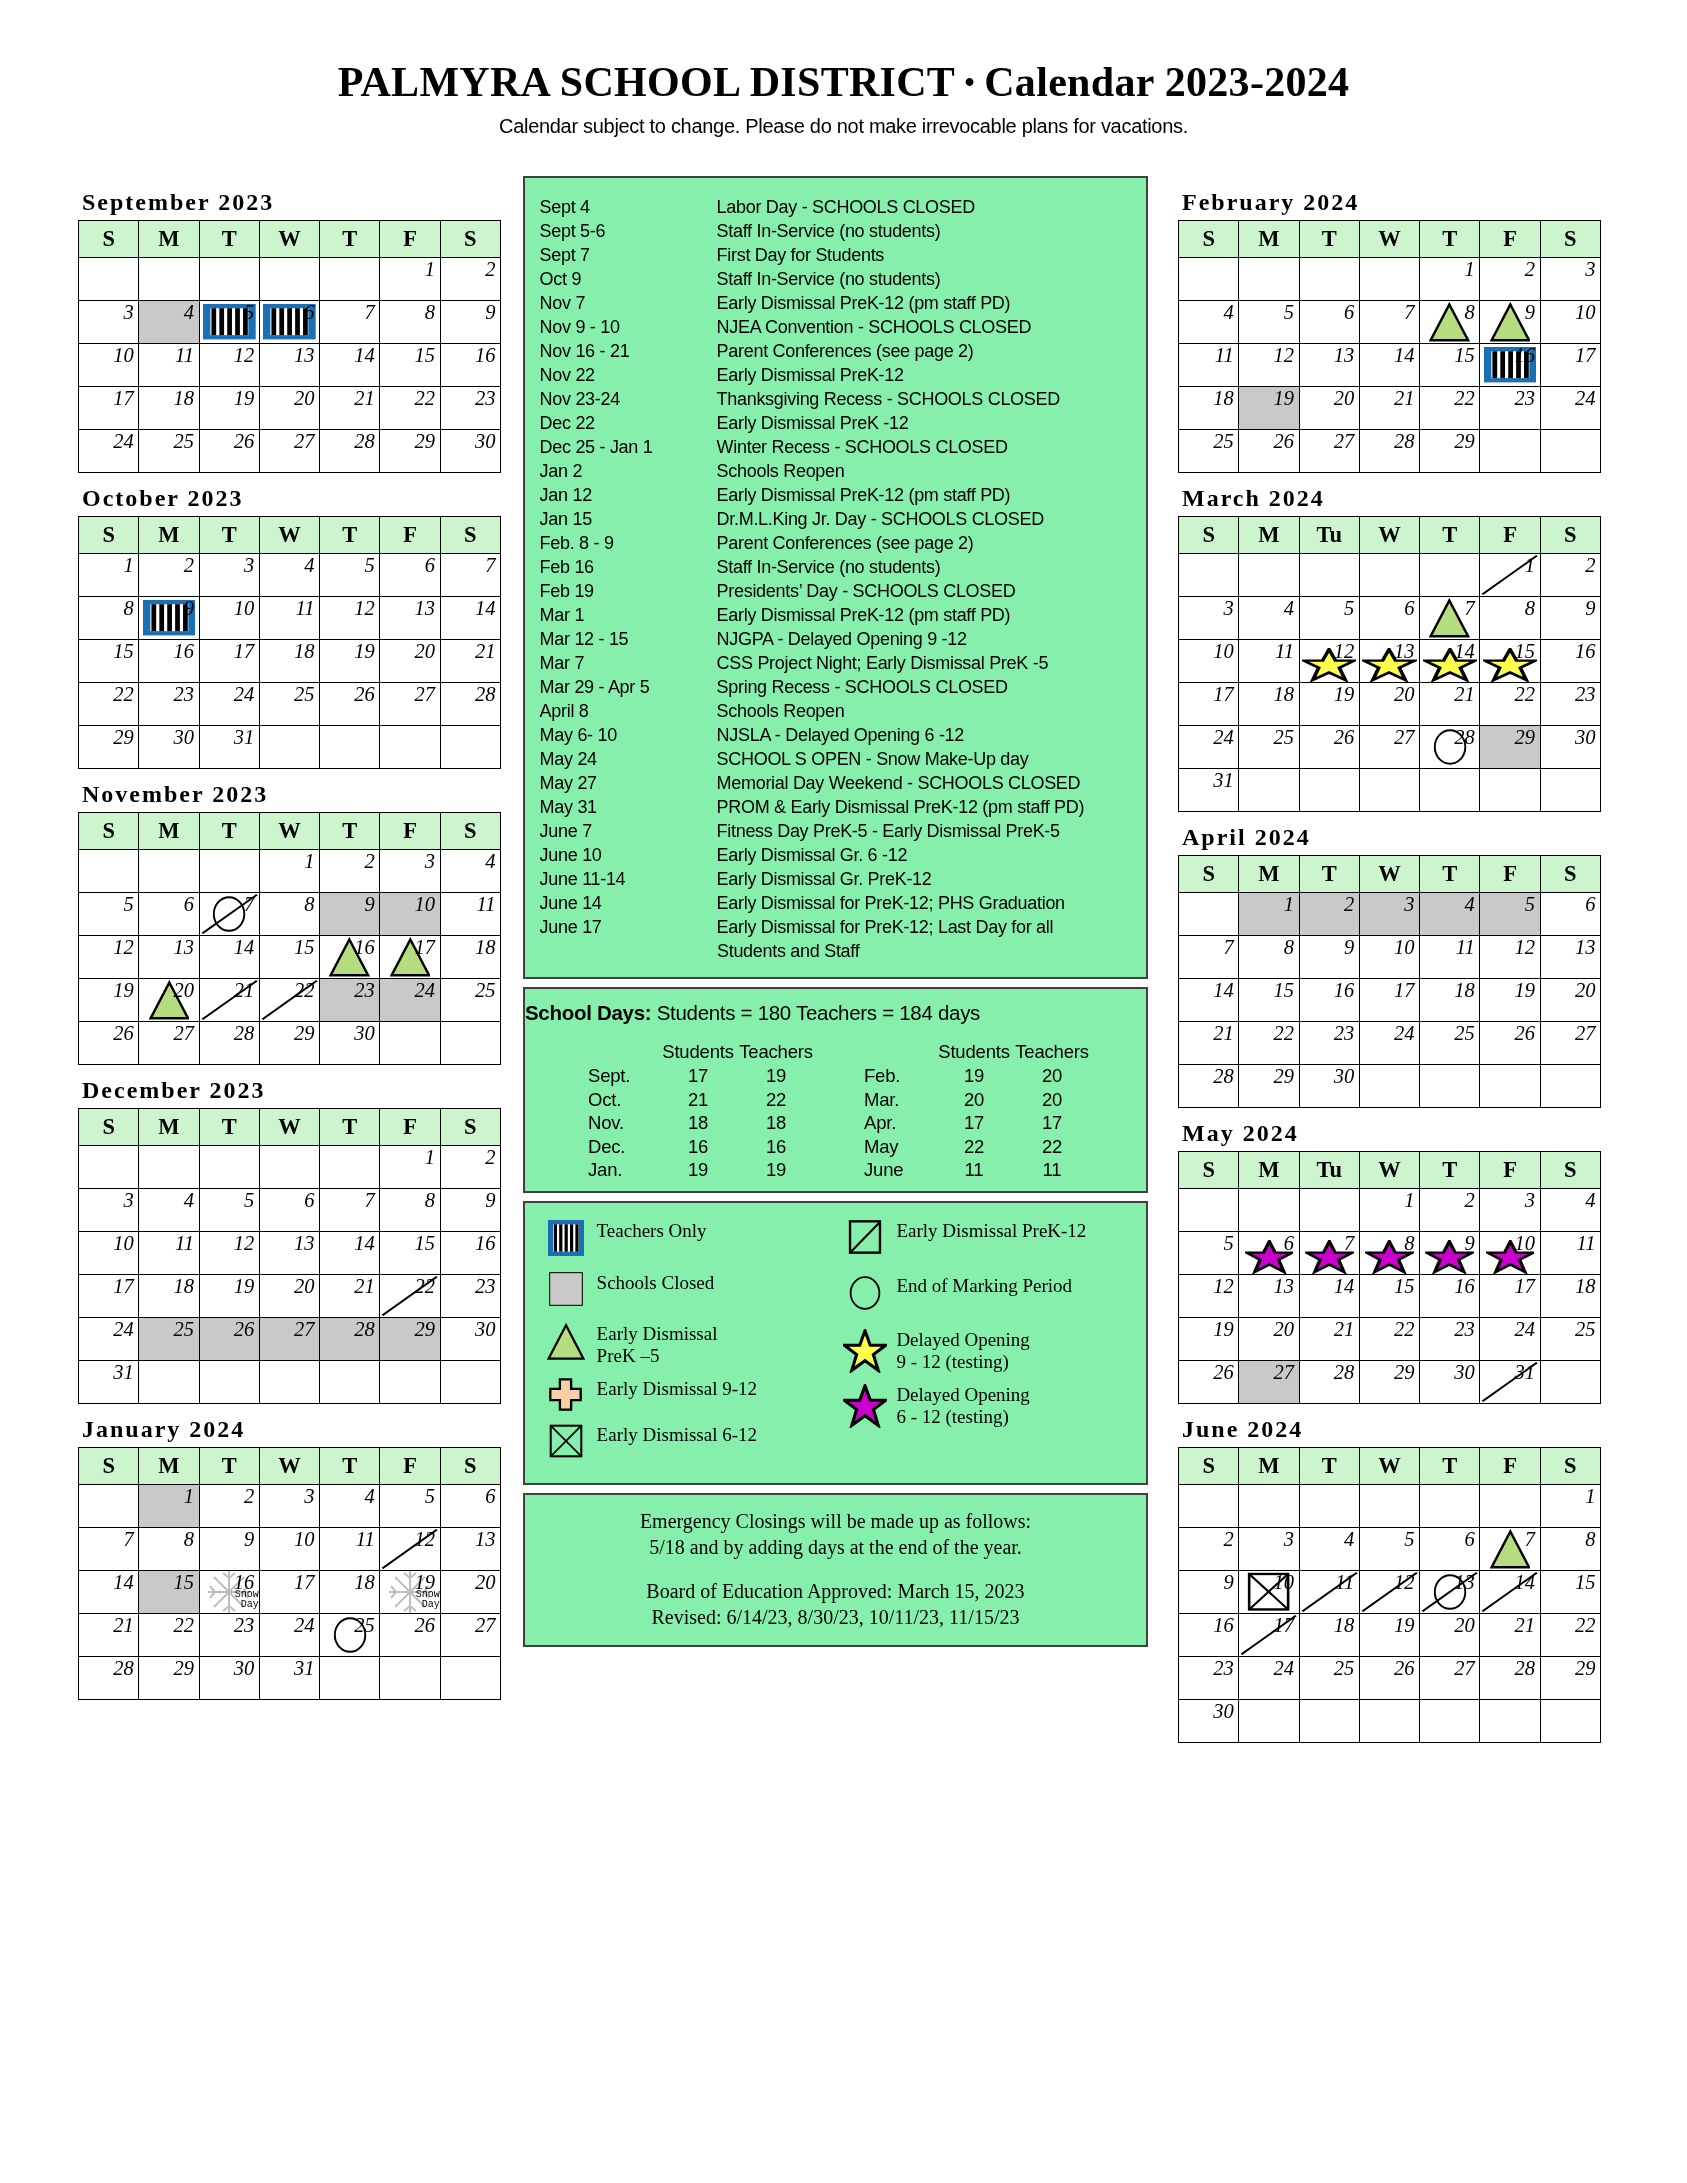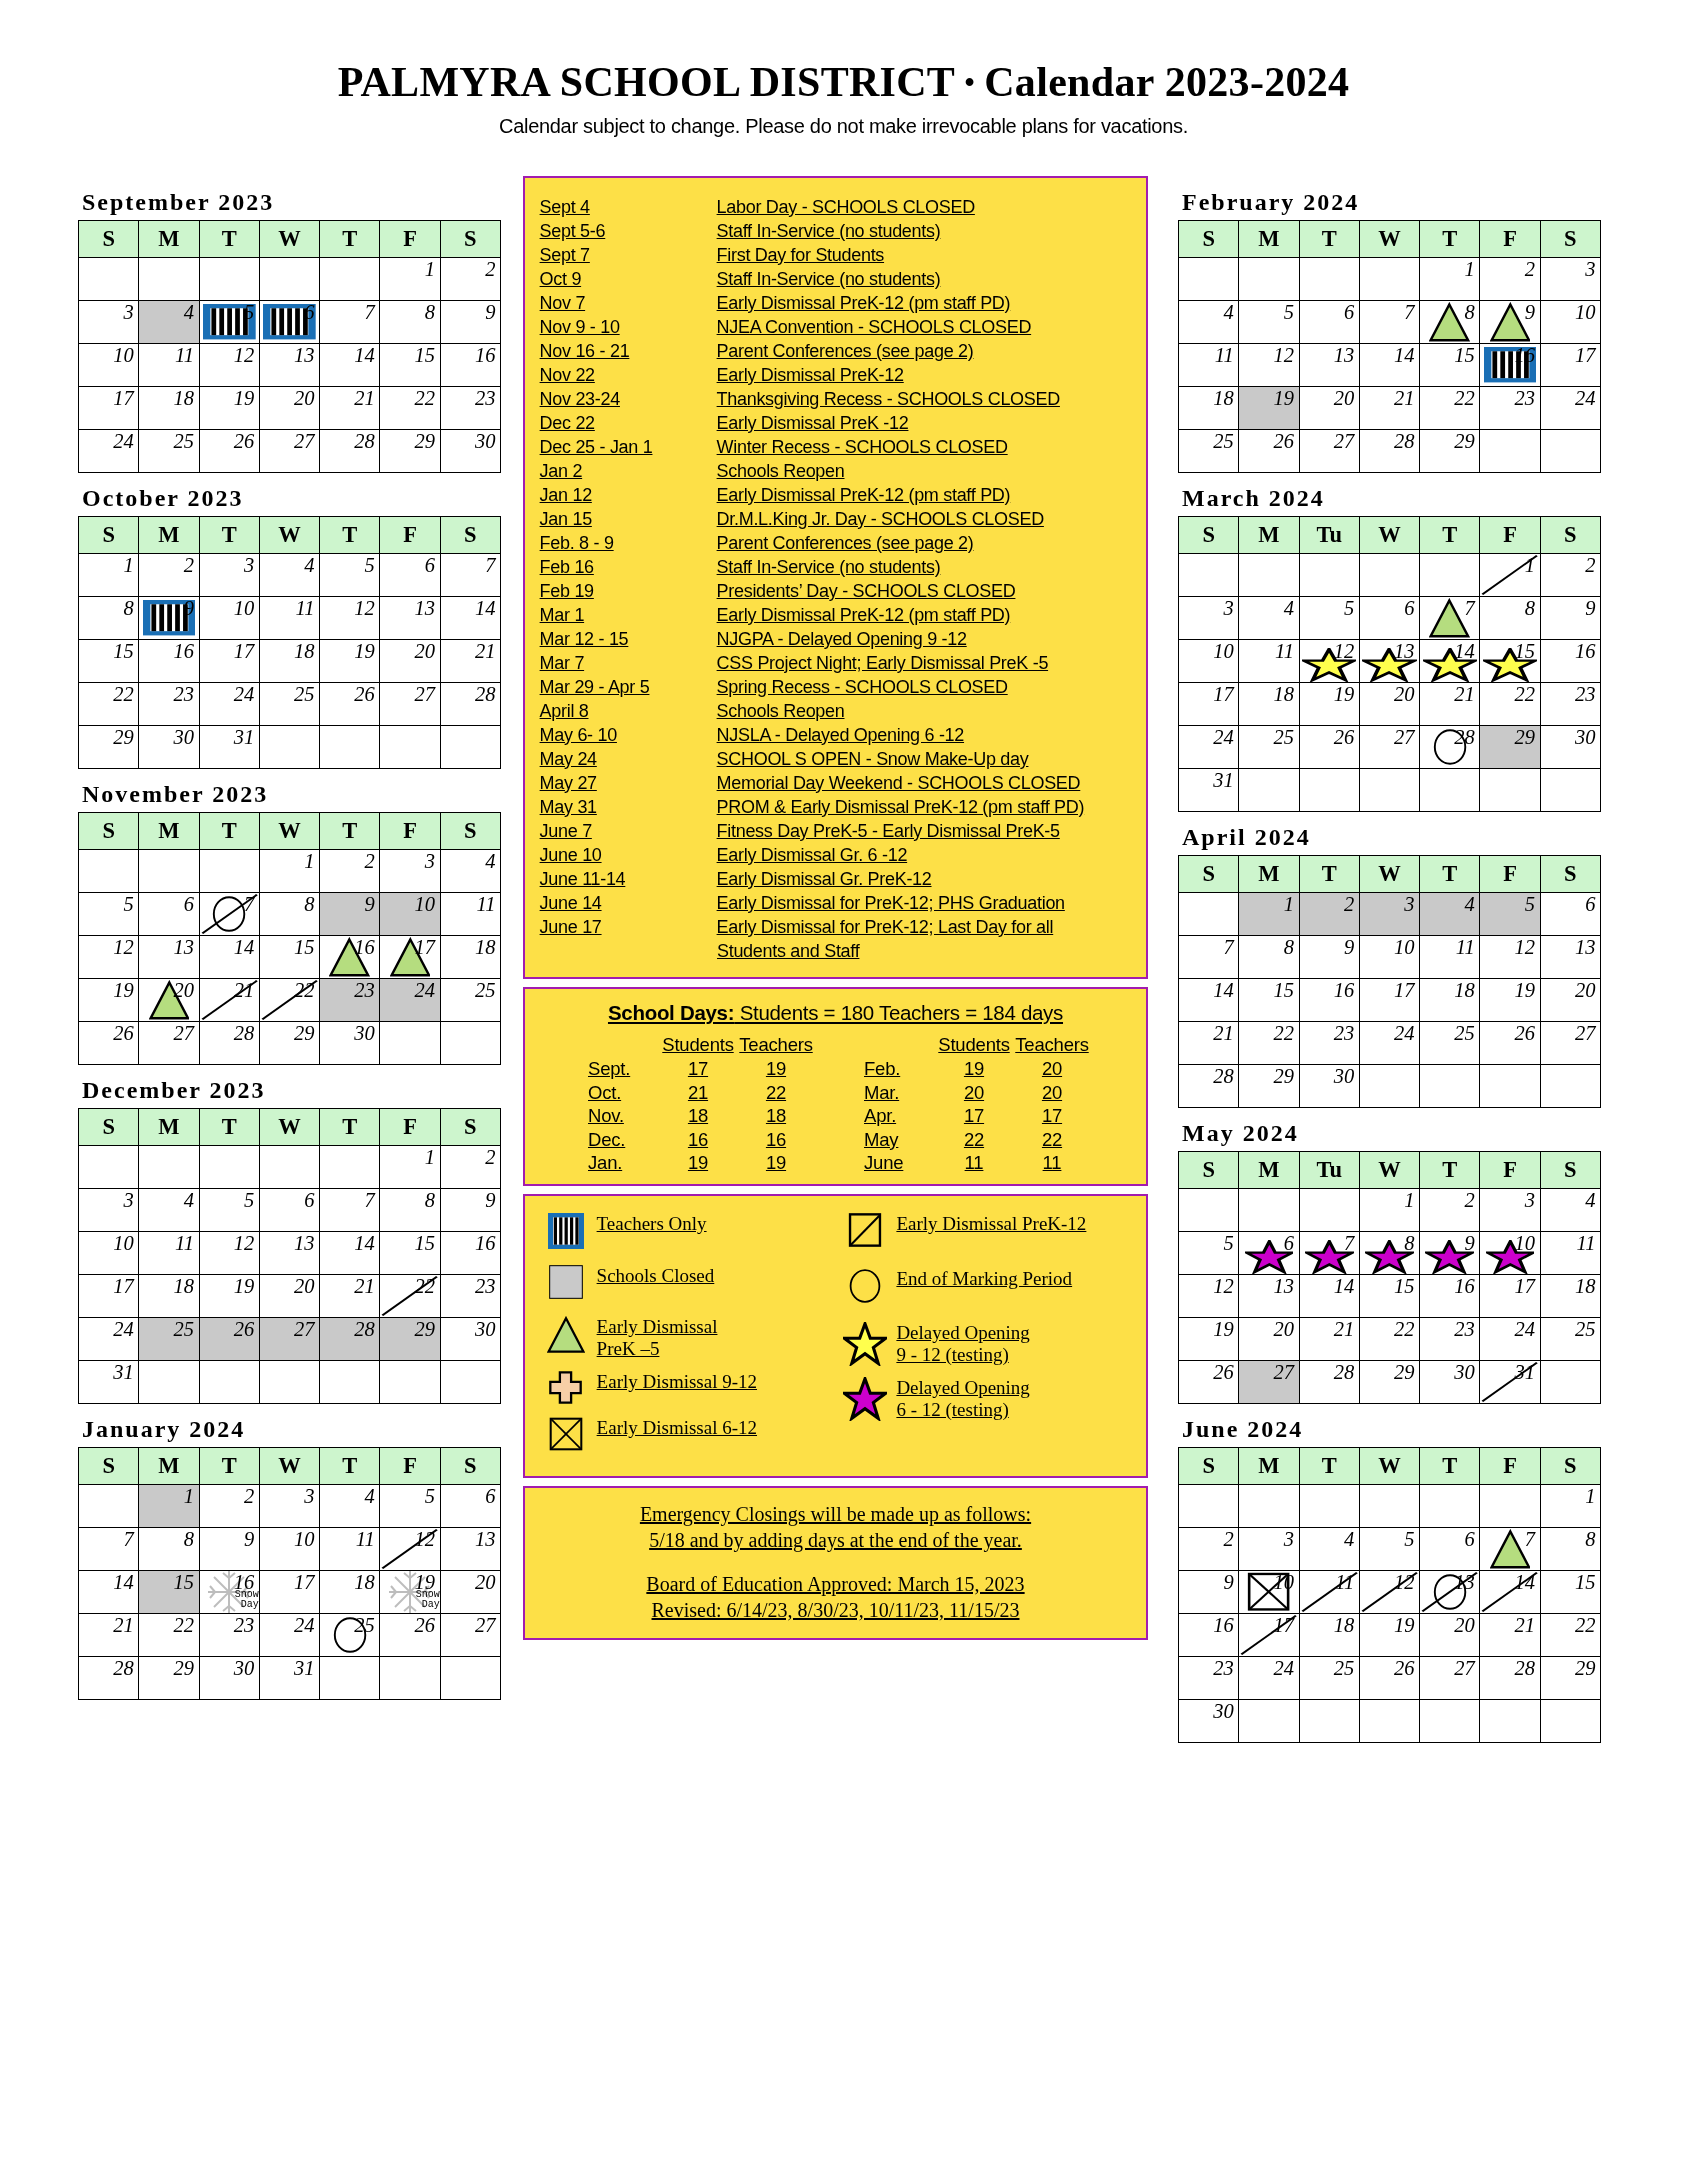--- a/index.html
+++ b/index.html
@@ -75,41 +75,41 @@
     font-family: "Liberation Serif", serif;
     font-style: italic;
     font-size: 20.5px;
     line-height: 1;
     z-index: 6;
   }
   .mark { position:absolute; inset:0; z-index:3; pointer-events:none; }
   .mark svg { display:block; width:100%; height:100%; }
 
   
-  .panel { border: 2px solid #a21caf; background:#fde047;text-decoration:underline; }
+  .panel { border: 2px solid #404040; background:#86efac; }
   #events-panel { padding: 17px 0 14.6px 0; }
   .ev-row {
     display:flex;
     font-family: "Liberation Sans", sans-serif;
     font-size: 18px;
     line-height: 24px;
     letter-spacing: -0.3px;
     padding-left: 14.6px;
   }
   .ev-date { width: 177px; flex:0 0 177px; }
   .ev-desc { flex:1; }
   .ev-cont { padding-left: 192px; }
 
   #schooldays-panel { margin-top: 8px; padding: 12px 0 9.3px 0; }
   #sd-head {
-    text-align:center;
+    text-align:left;
     font-family: "Liberation Sans", sans-serif;
     font-size: 20.5px;
     letter-spacing: -0.3px;
-    margin-bottom: 8px;
+    margin-bottom: 15px;
   }
   #sd-head b { font-weight:700; }
   table.sd {
     margin: 0 auto;
     border-collapse:collapse;
     font-family: "Liberation Sans", sans-serif;
     font-size: 18.5px;
     letter-spacing:-0.2px;
   }
   table.sd td { padding: 0.7px 0; text-align:center; }

